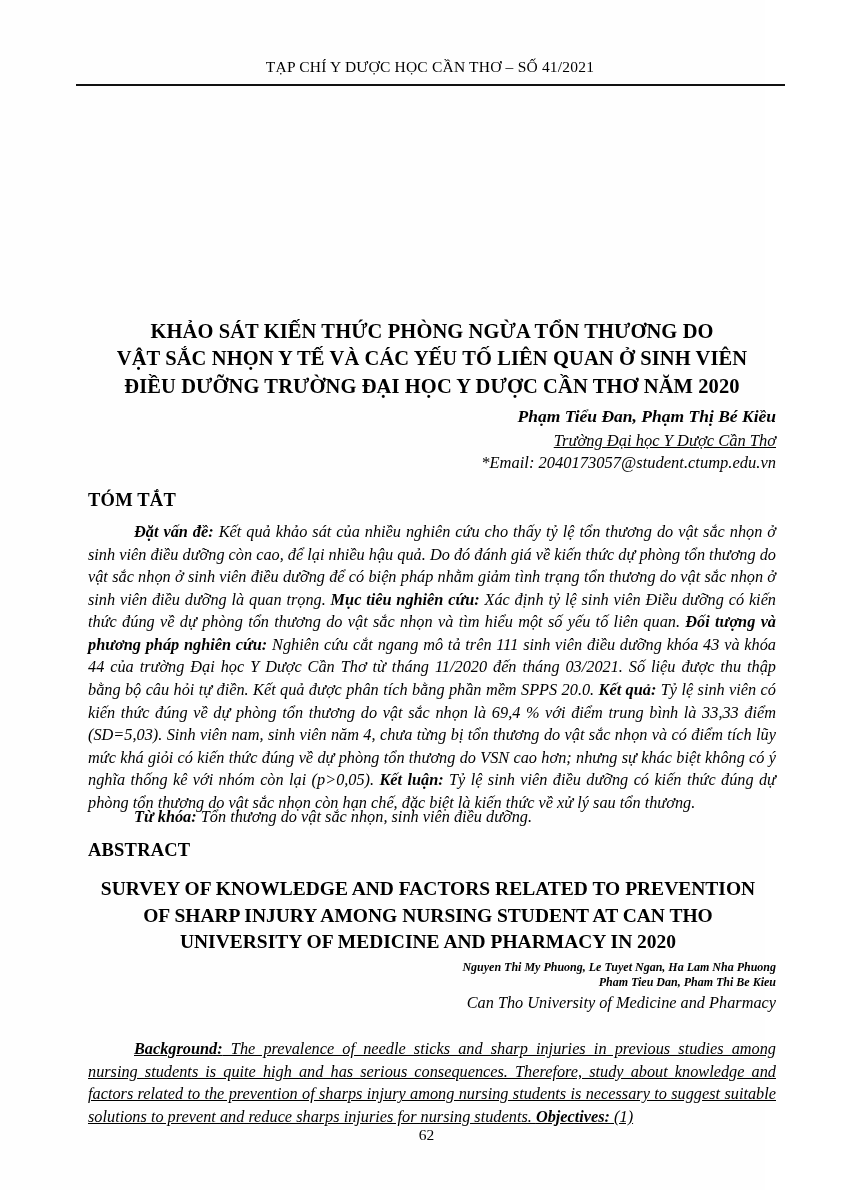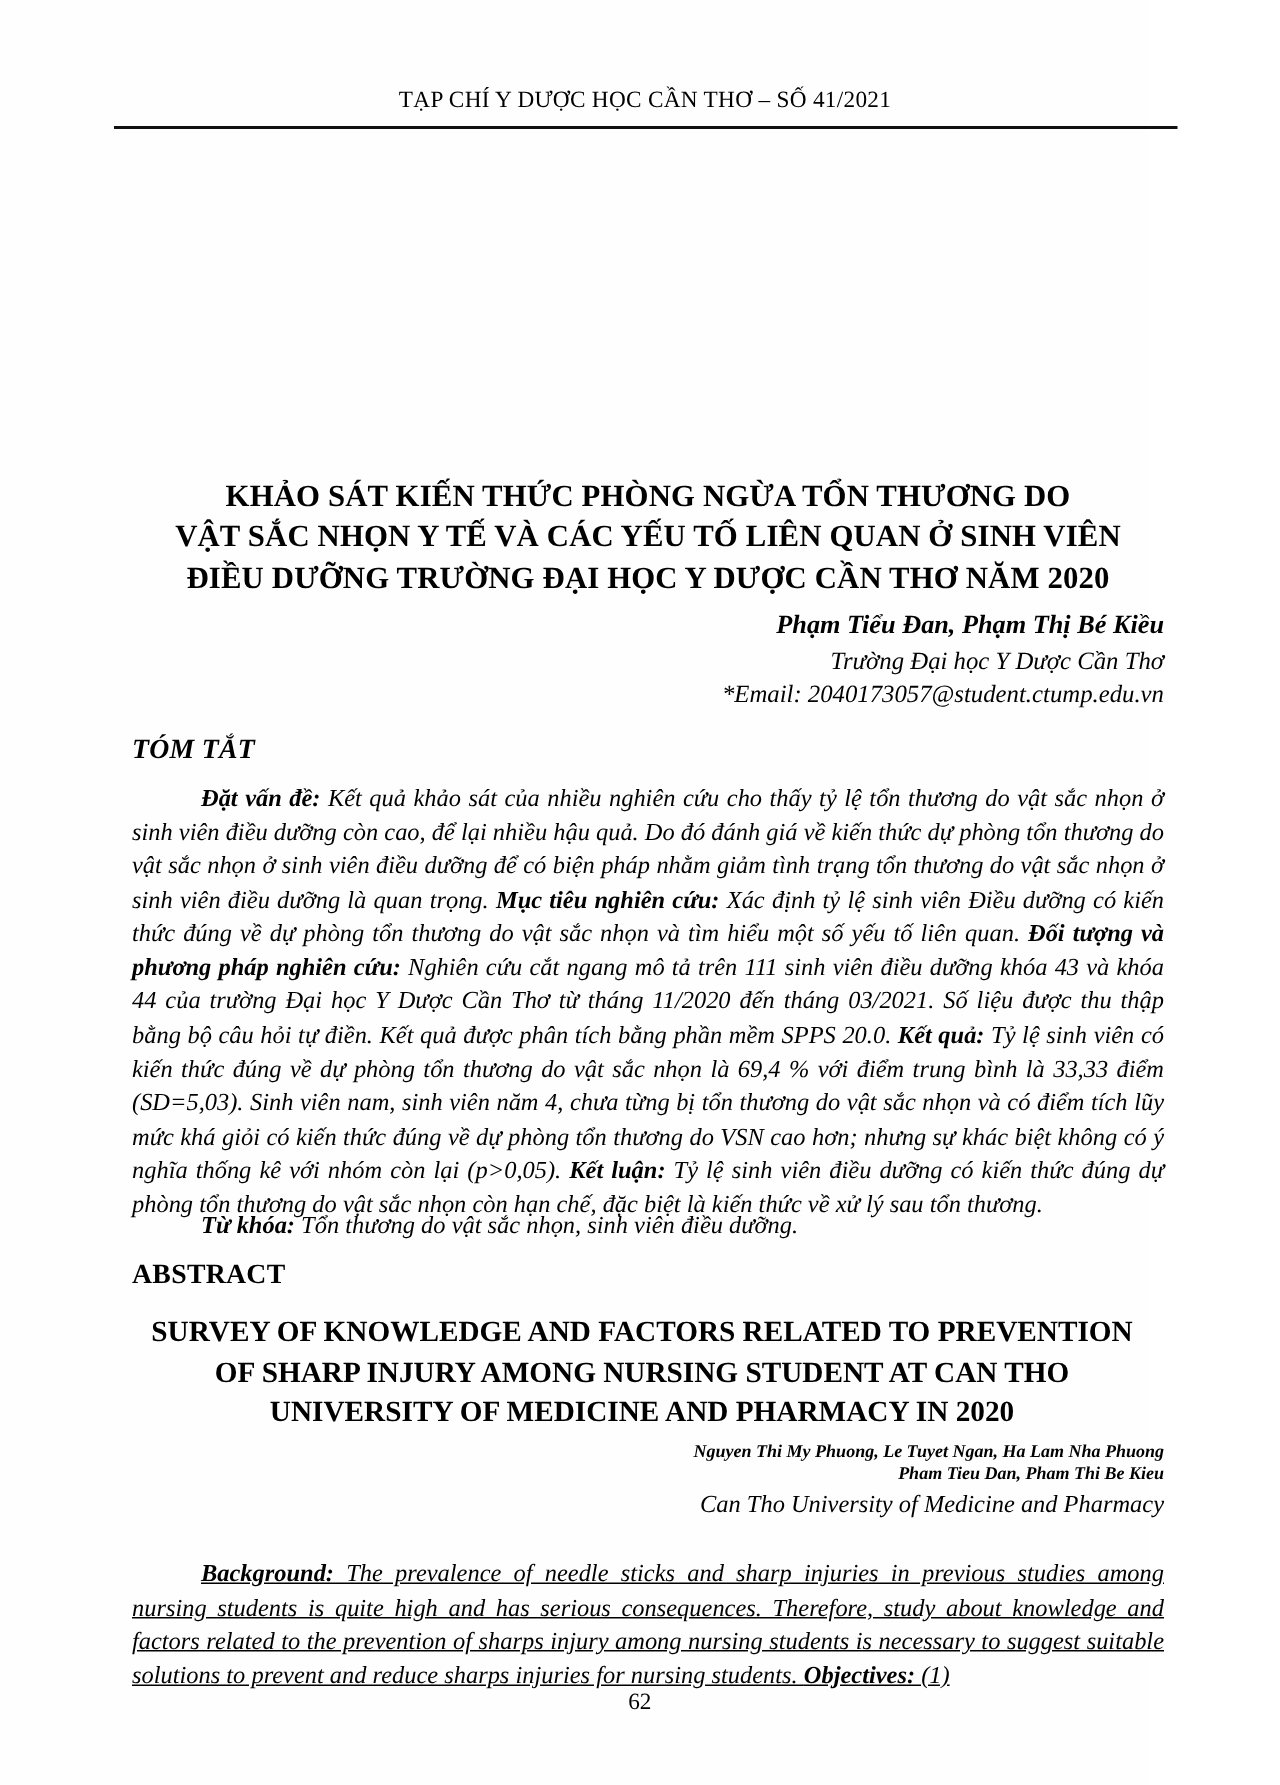--- a/index.html
+++ b/index.html
@@ -71,37 +71,38 @@
     line-height: 1.3;
     text-align: right;
   }
   .authors-vi .al { display: block; }
   .affil-vi {
     margin-top: 2px;
     font-size: 16.5px;
     font-style: italic;
     text-align: right;
     line-height: 1.35;
+    text-decoration: underline;
   }
   .email-vi {
     font-size: 16.5px;
     font-style: italic;
     text-align: right;
     line-height: 1.35;
   }
 
   
   .section-heading {
     position: absolute;
     left: 88px;
     font-size: 18.5px;
     font-weight: bold;
     letter-spacing: 0.2px;
   }
-  #tomtat-heading { top: 490px; font-style: italic; }
+  #tomtat-heading { top: 490px; }
   #abstract-heading { top: 840px; text-align: right; }
 
   
   .abstract-vi {
     position: absolute;
     left: 88px;
     top: 521px;
     width: 688px;
     font-size: 16.3px;
     font-style: italic;

